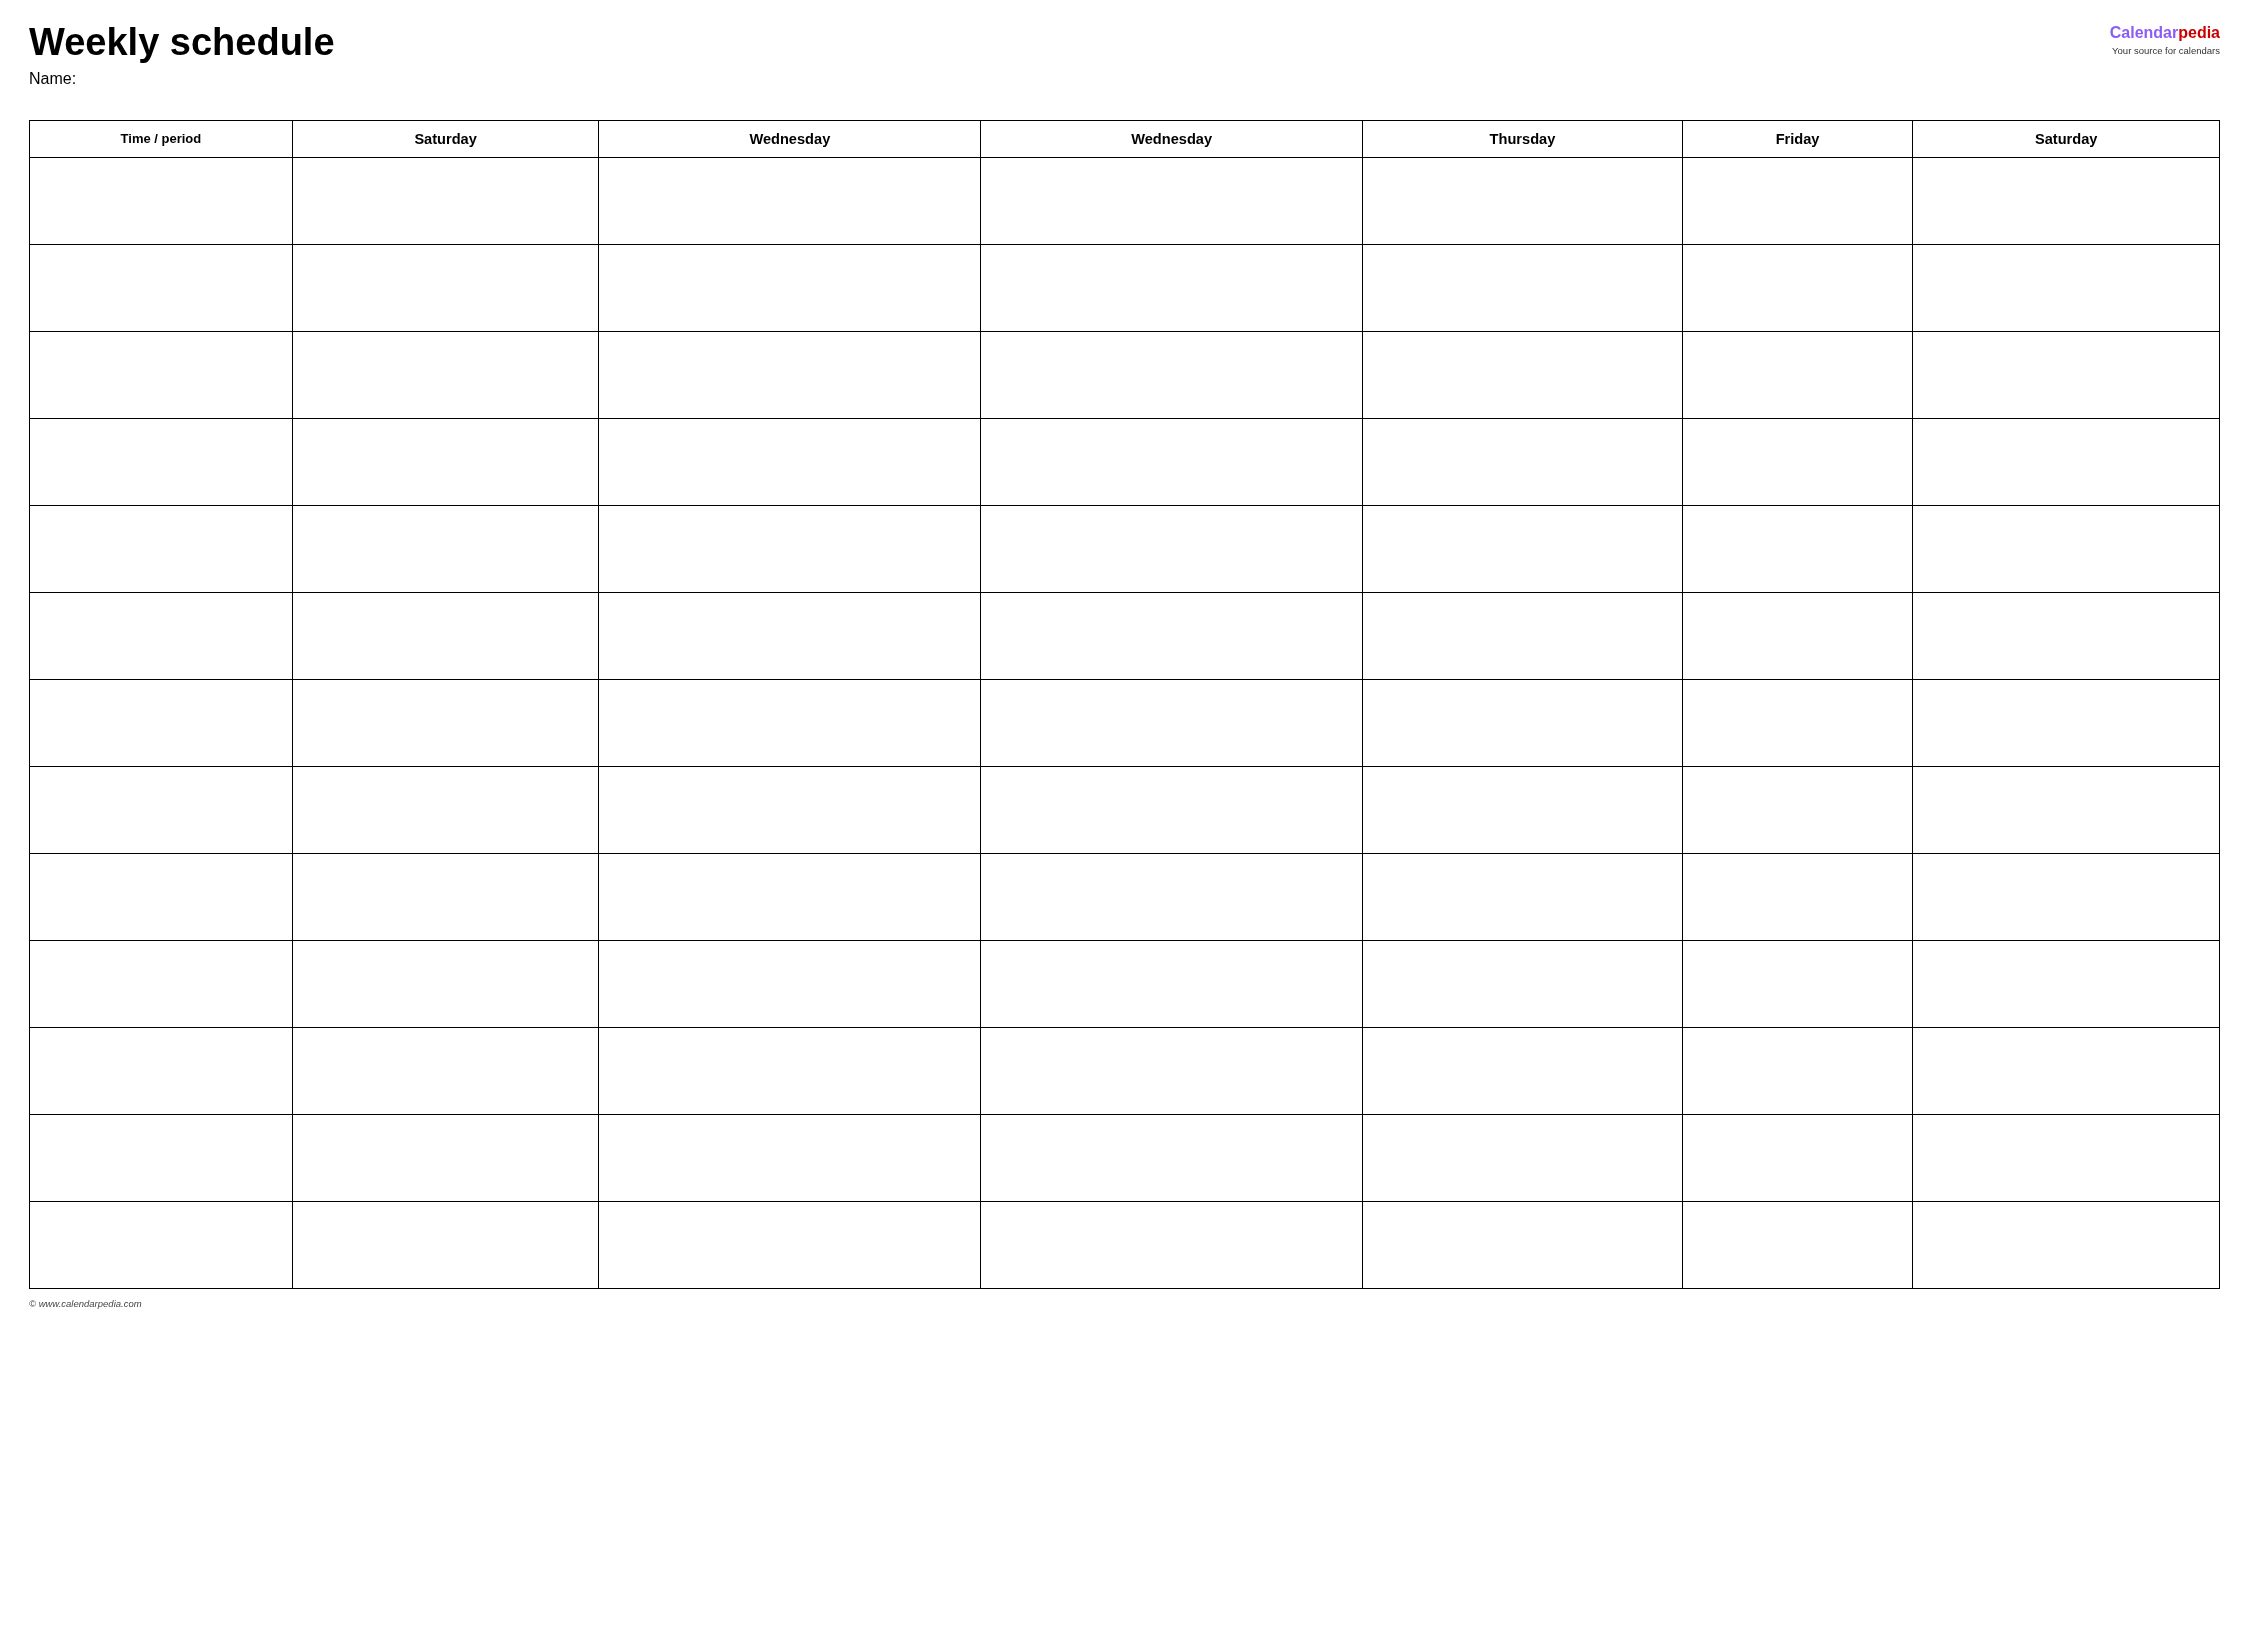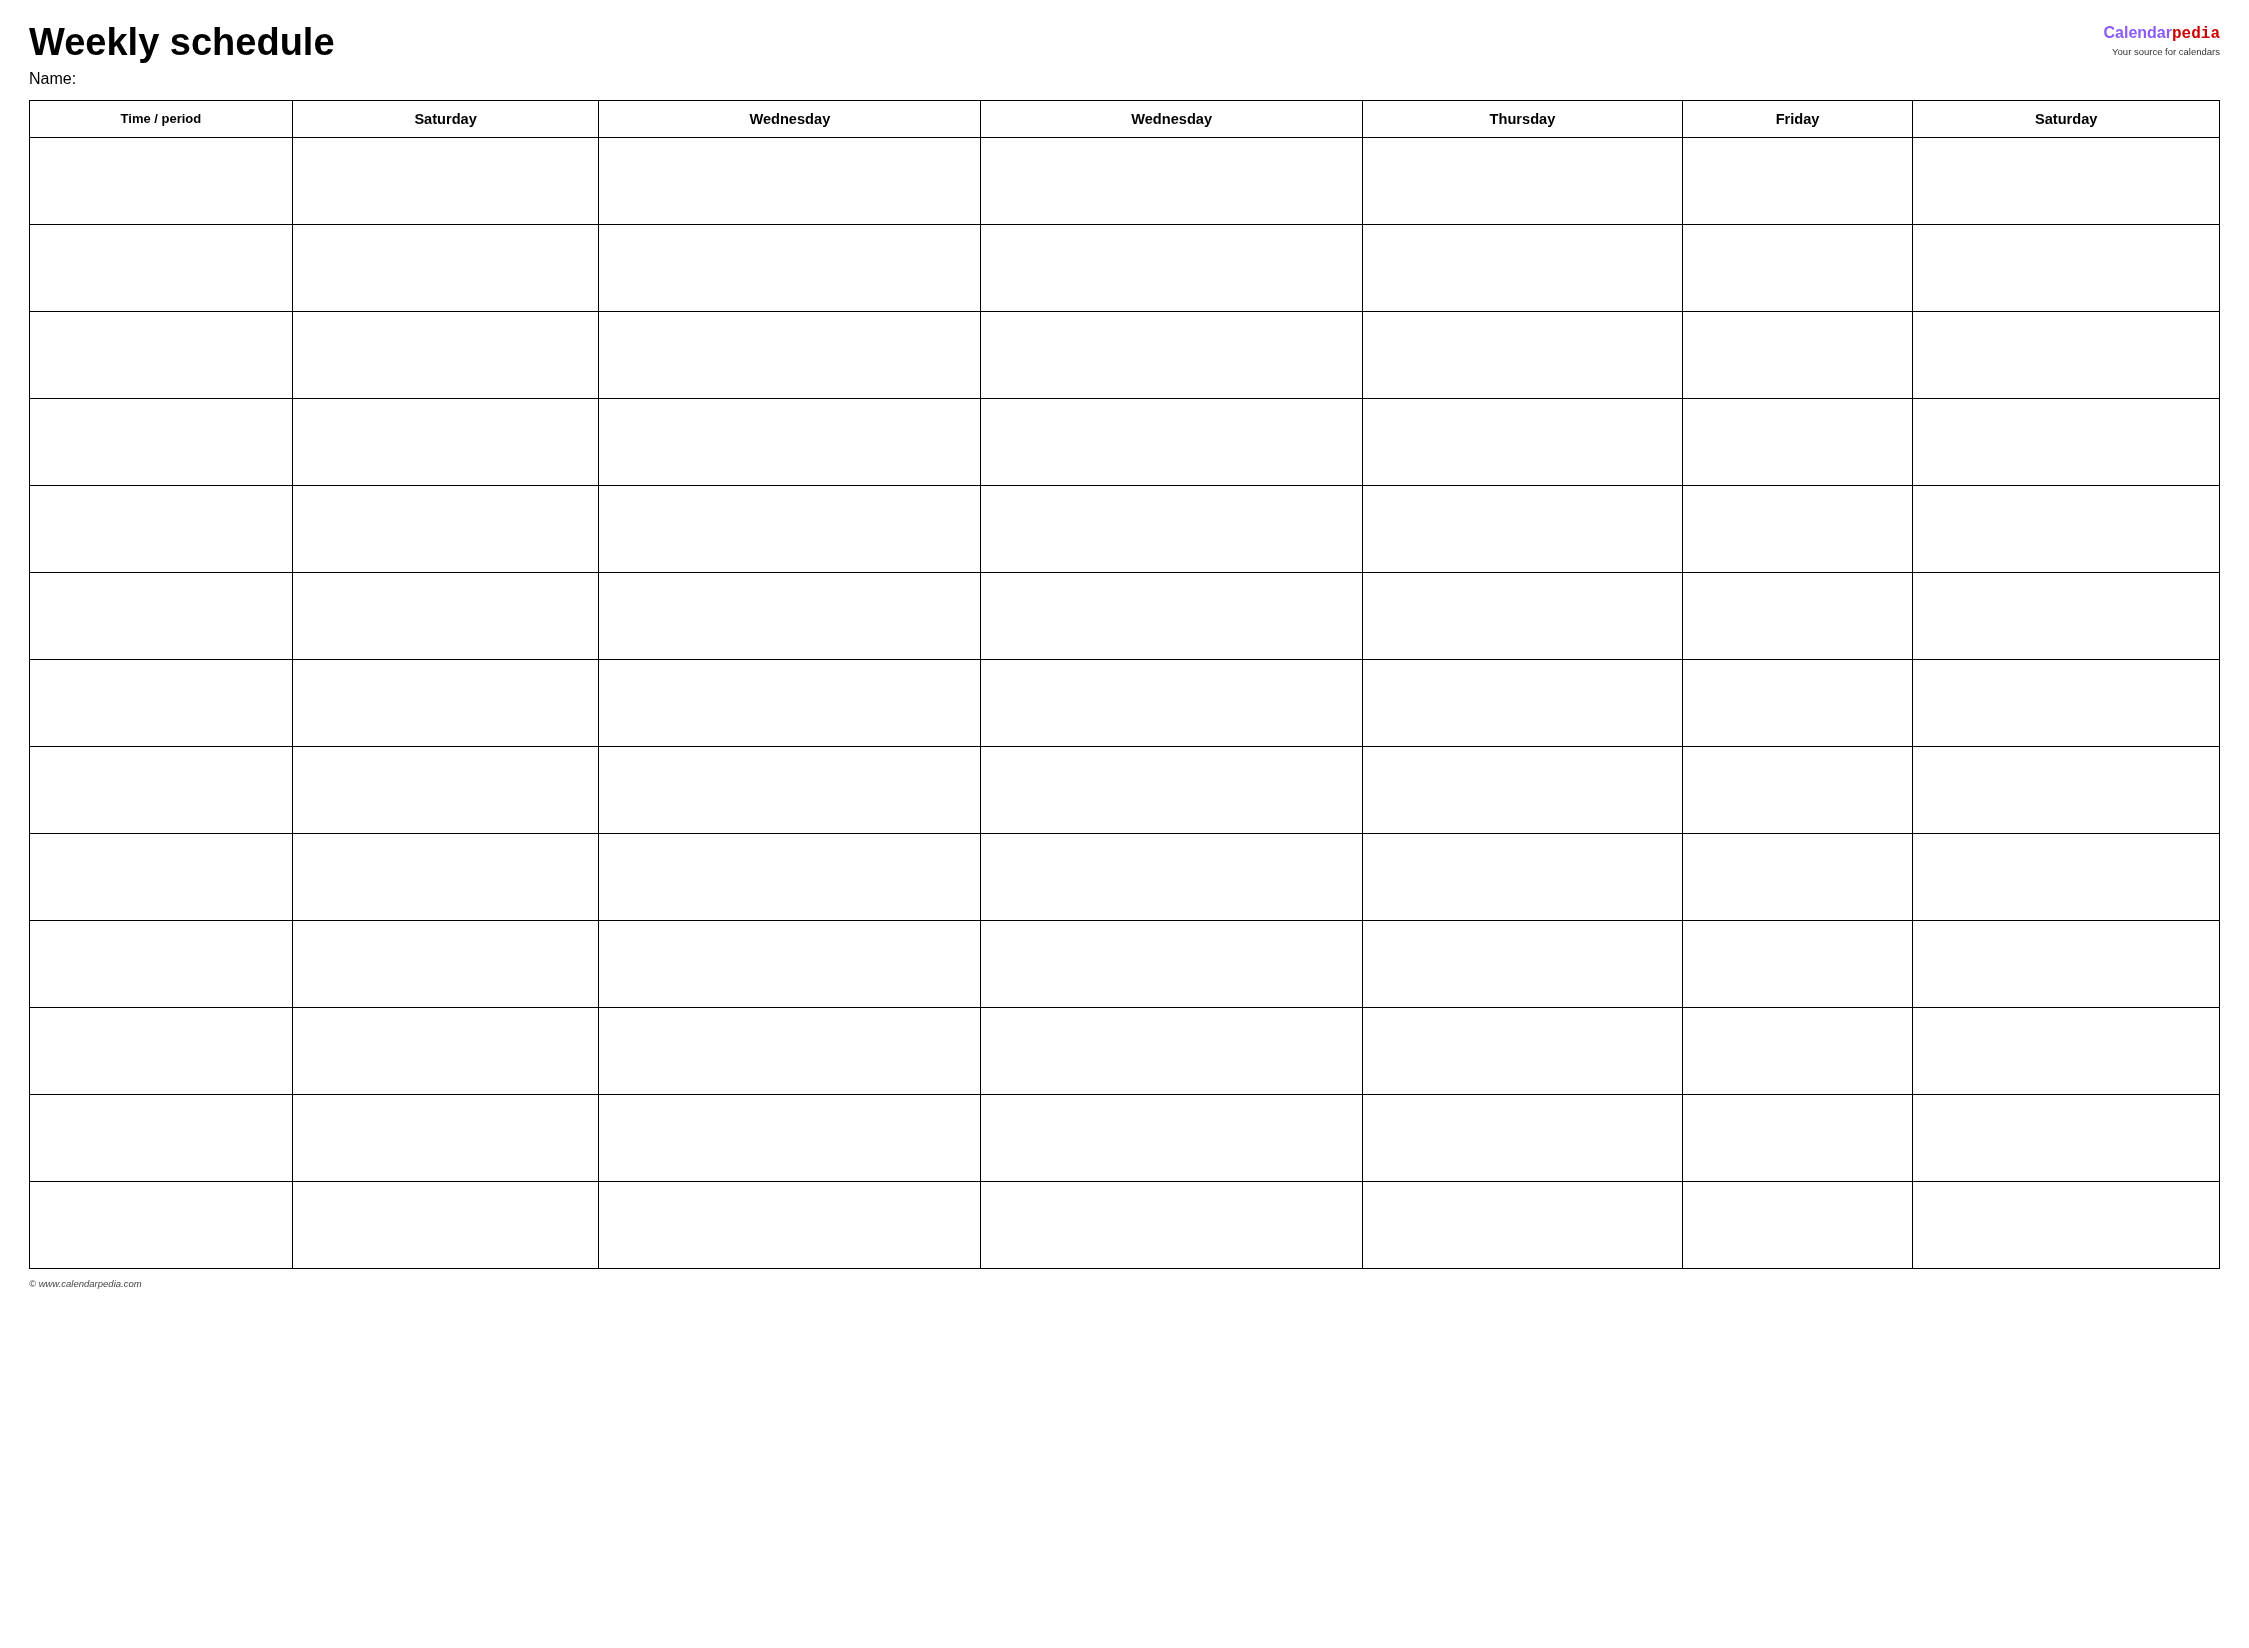--- a/index.html
+++ b/index.html
@@ -59,21 +59,21 @@
     }
 
     .logo-tagline {
       font-size: 9.5px;
       color: #333;
     }
 
     .schedule-table {
       width: 100%;
       border-collapse: collapse;
-      margin-top: 12px;
+      margin-top: 32px;
       border: 1.5px solid #000;
     }
 
     .schedule-table th {
       border: 1.5px solid #000;
       padding: 10.2px 5.8px;
       text-align: center;
       font-size: 14.6px;
       font-weight: bold;
       background: #fff;
@@ -108,21 +108,21 @@
 </head>
 <body>
 
 <div class="header">
   <div class="title-section">
     <h1 class="main-title">Weekly schedule</h1>
     <div class="name-label">Name:</div>
   </div>
   <div class="logo-section">
     <div class="logo-calendar">
-      <span>Calendar</span><span style="color:#cc0000;font-family:Liberation Mono, monospace;">pedia</span>
+      <span>Calendar</span><span style="color:#cc0000;">pedia</span>
     </div>
     <div class="logo-tagline">Your source for calendars</div>
   </div>
 </div>
 
 <table class="schedule-table">
   <thead>
     <tr>
       <th class="time-header">
         <span>Time / period</span>

